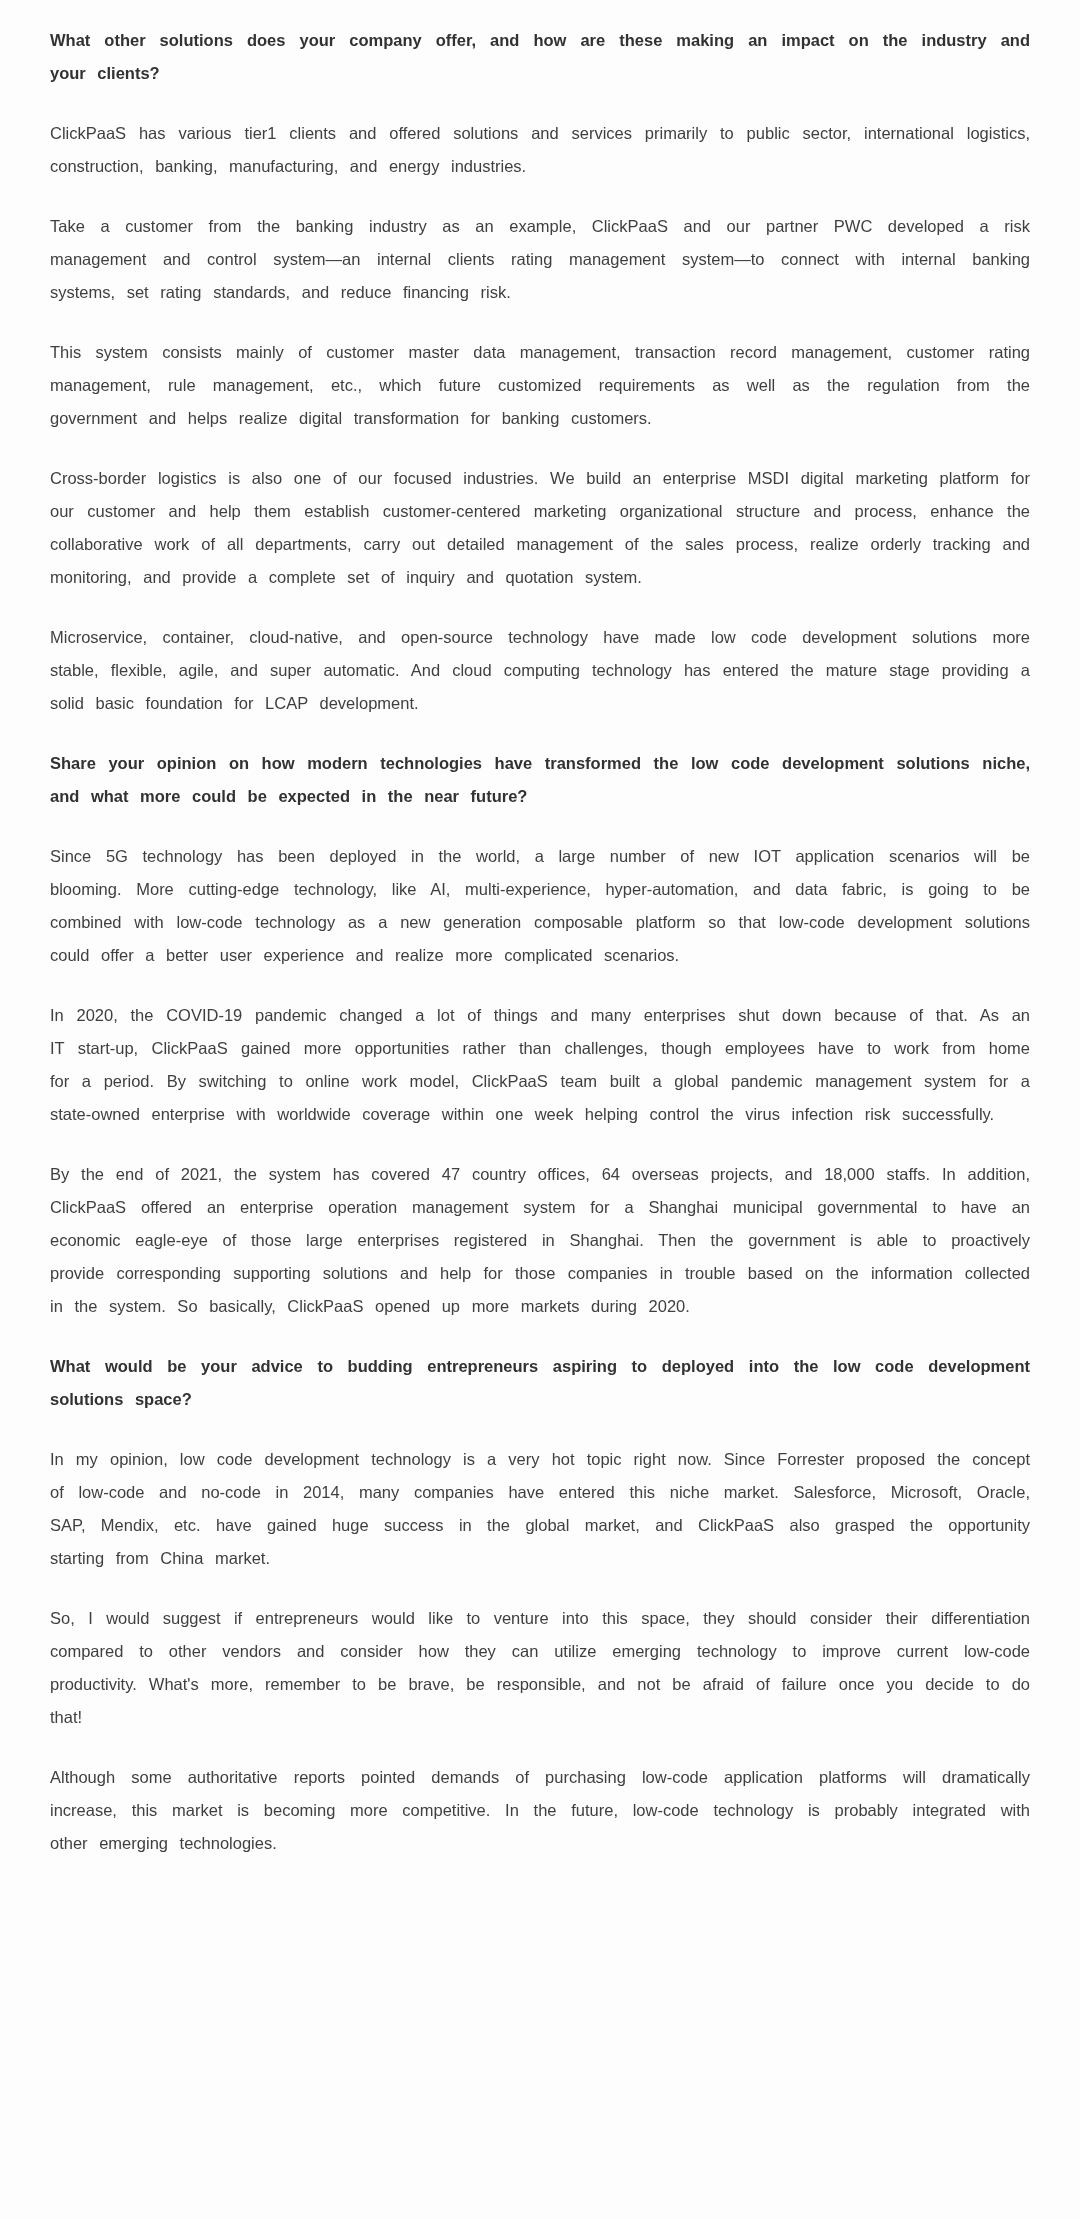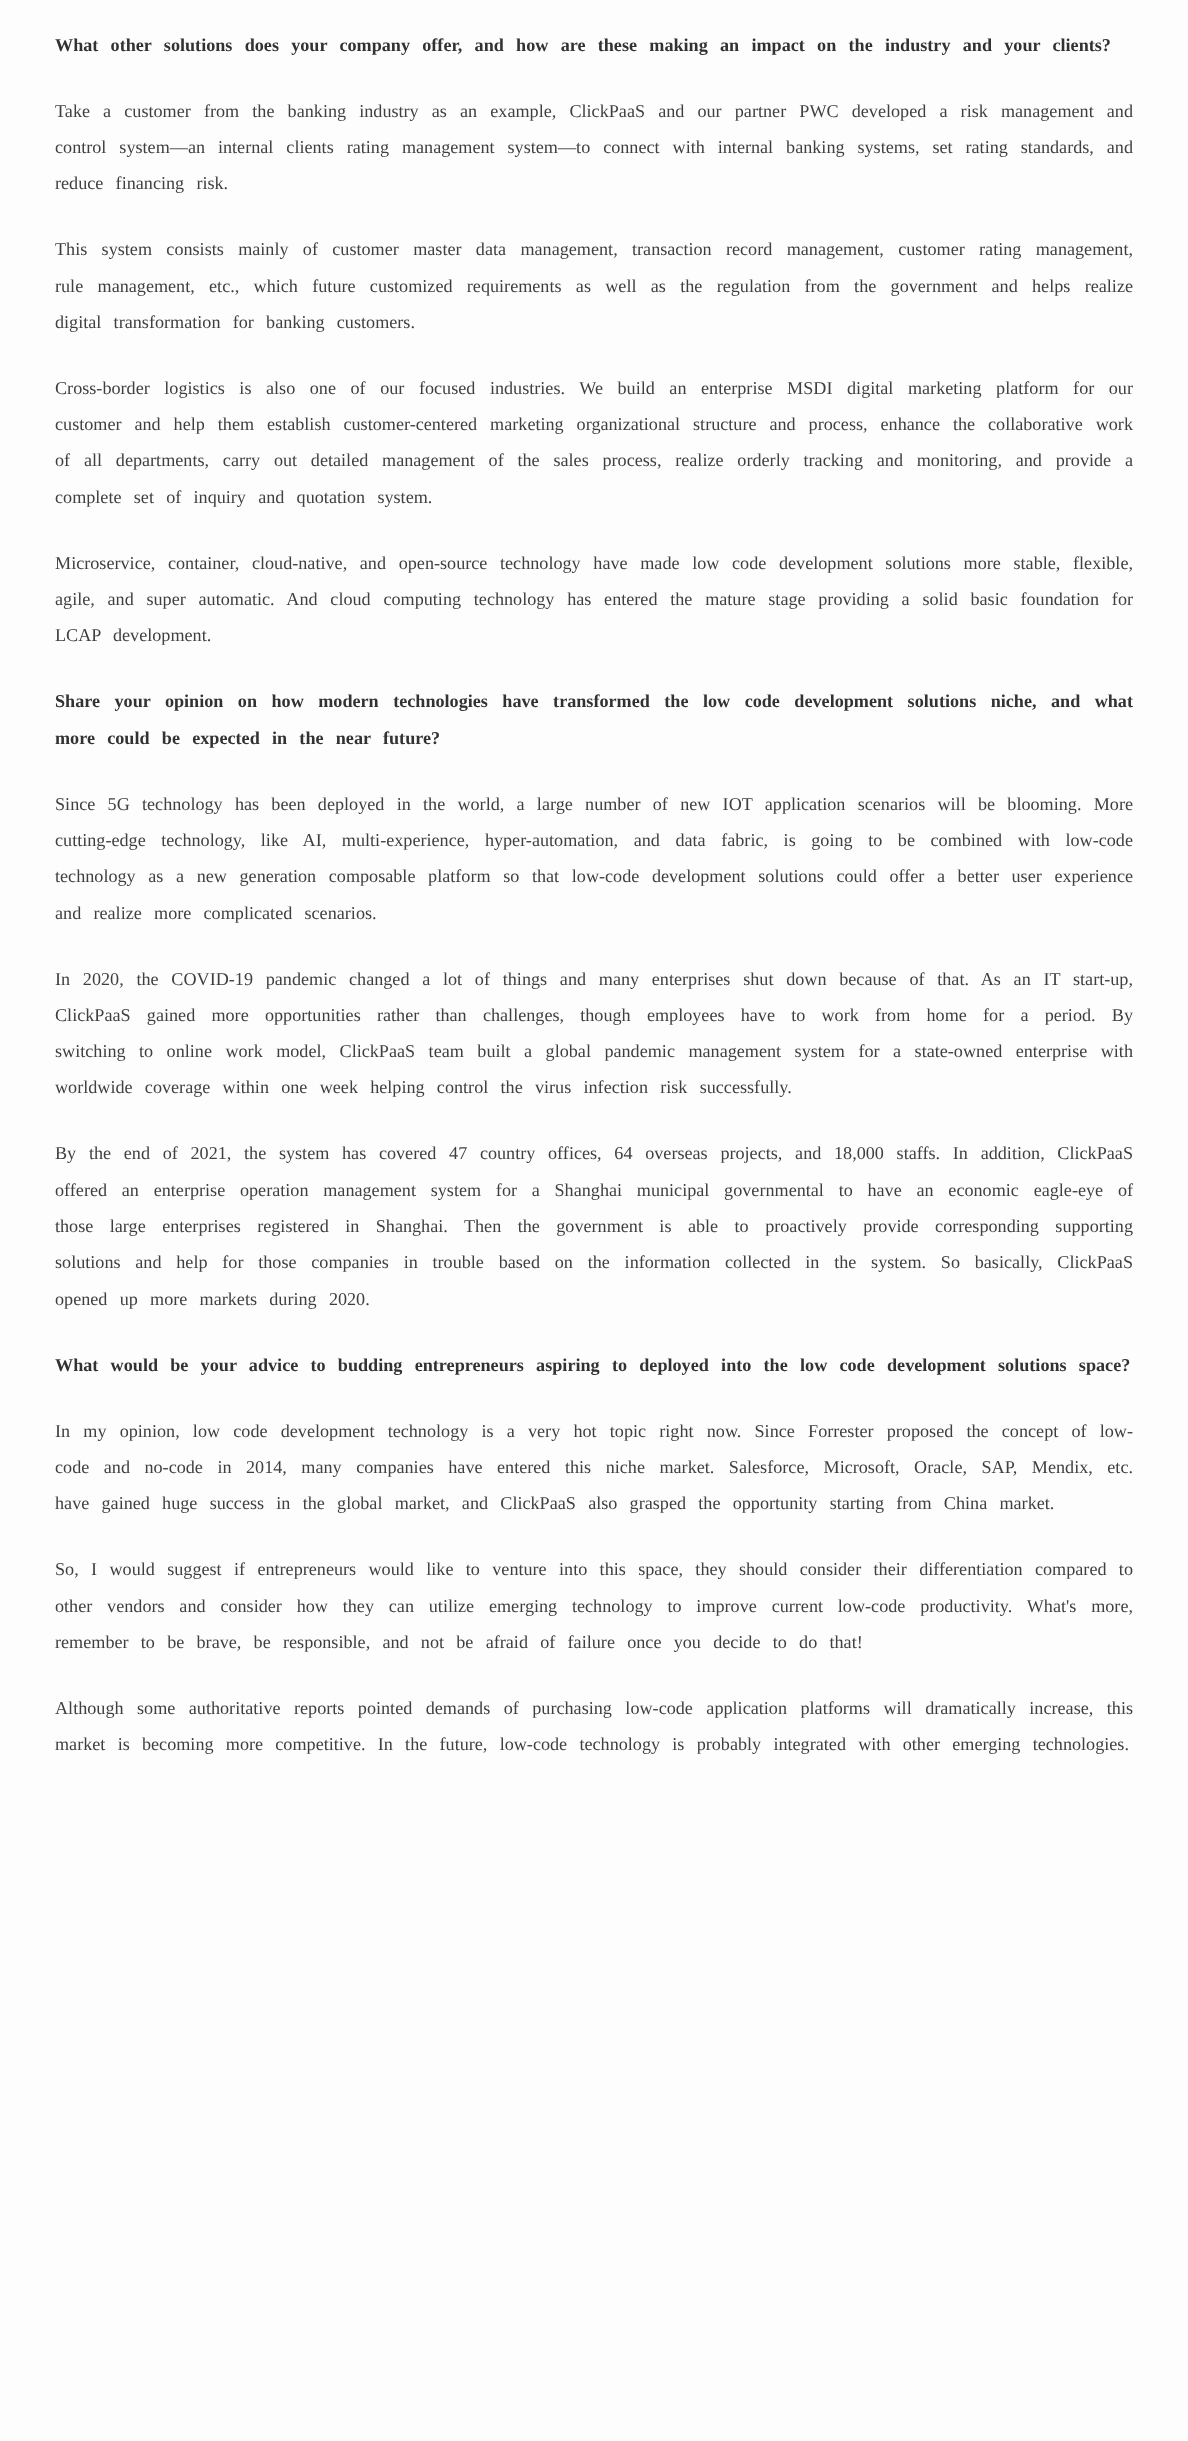--- a/index.html
+++ b/index.html
@@ -6,21 +6,21 @@
     margin: 0;
     padding: 0;
     background: #fdfdfd;
   }
   .page {
     width: 1080px;
     min-height: 2219px;
     box-sizing: border-box;
     padding: 24px 50px 20px 50px;
     background: #fdfdfd;
-    font-family: Liberation Serif, serif;
+    font-family: Liberation Sans, sans-serif;
   }
   .block {
     font-size: 16.5px;
     line-height: 33px;
     text-align: justify;
     word-spacing: 7px;
     color: #3f3f3f;
     margin: 0 0 27px 0;
   }
   .block:last-child {
@@ -29,20 +29,21 @@
   .question {
     font-weight: bold;
     color: #323232;
   }
 </style>
 </head>
 <body>
 
 <div class="page">
   <div class="block question">What other solutions does your company offer, and how are these making an impact on the industry and your clients?</div>
+  <div class="block paragraph">ClickPaaS has various tier1 clients and offered solutions and services primarily to public sector, international logistics, construction, banking, manufacturing, and energy industries.</div>
   <div class="block paragraph">Take a customer from the banking industry as an example, ClickPaaS and our partner PWC developed a risk management and control system—an internal clients rating management system—to connect with internal banking systems, set rating standards, and reduce financing risk.</div>
   <div class="block paragraph">This system consists mainly of customer master data management, transaction record management, customer rating management, rule management, etc., which future customized requirements as well as the regulation from the government and helps realize digital transformation for banking customers.</div>
   <div class="block paragraph">Cross-border logistics is also one of our focused industries. We build an enterprise MSDI digital marketing platform for our customer and help them establish customer-centered marketing organizational structure and process, enhance the collaborative work of all departments, carry out detailed management of the sales process, realize orderly tracking and monitoring, and provide a complete set of inquiry and quotation system.</div>
   <div class="block paragraph">Microservice, container, cloud-native, and open-source technology have made low code development solutions more stable, flexible, agile, and super automatic. And cloud computing technology has entered the mature stage providing a solid basic foundation for LCAP development.</div>
   <div class="block question">Share your opinion on how modern technologies have transformed the low code development solutions niche, and what more could be expected in the near future?</div>
   <div class="block paragraph">Since 5G technology has been deployed in the world, a large number of new IOT application scenarios will be blooming. More cutting-edge technology, like AI, multi-experience, hyper-automation, and data fabric, is going to be combined with low-code technology as a new generation composable platform so that low-code development solutions could offer a better user experience and realize more complicated scenarios.</div>
   <div class="block paragraph">In 2020, the COVID-19 pandemic changed a lot of things and many enterprises shut down because of that. As an IT start-up, ClickPaaS gained more opportunities rather than challenges, though employees have to work from home for a period. By switching to online work model, ClickPaaS team built a global pandemic management system for a state-owned enterprise with worldwide coverage within one week helping control the virus infection risk successfully.</div>
   <div class="block paragraph">By the end of 2021, the system has covered 47 country offices, 64 overseas projects, and 18,000 staffs. In addition, ClickPaaS offered an enterprise operation management system for a Shanghai municipal governmental to have an economic eagle-eye of those large enterprises registered in Shanghai. Then the government is able to proactively provide corresponding supporting solutions and help for those companies in trouble based on the information collected in the system. So basically, ClickPaaS opened up more markets during 2020.</div>
   <div class="block question">What would be your advice to budding entrepreneurs aspiring to deployed into the low code development solutions space?</div>
   <div class="block paragraph">In my opinion, low code development technology is a very hot topic right now. Since Forrester proposed the concept of low-code and no-code in 2014, many companies have entered this niche market. Salesforce, Microsoft, Oracle, SAP, Mendix, etc. have gained huge success in the global market, and ClickPaaS also grasped the opportunity starting from China market.</div>

